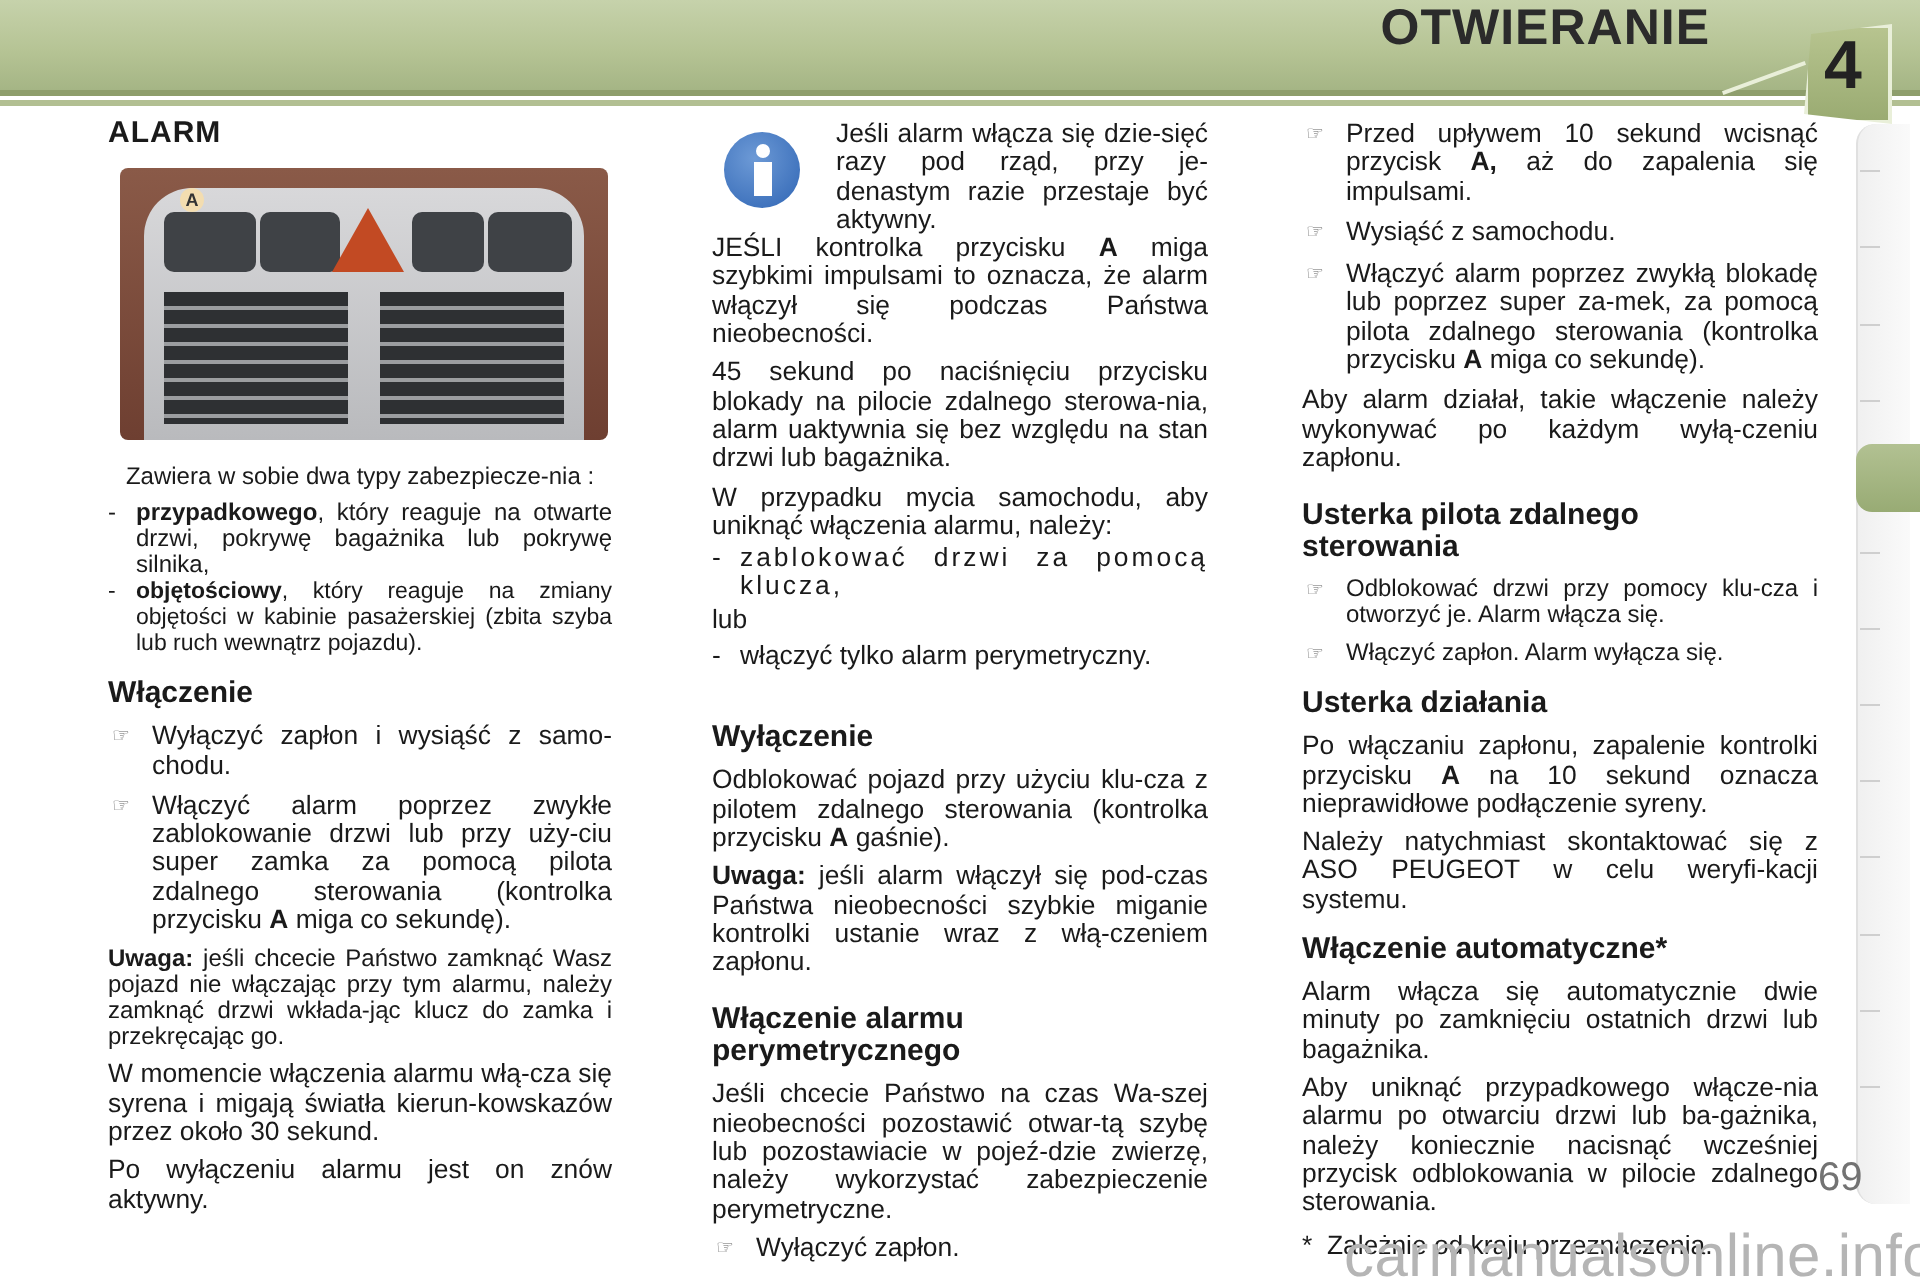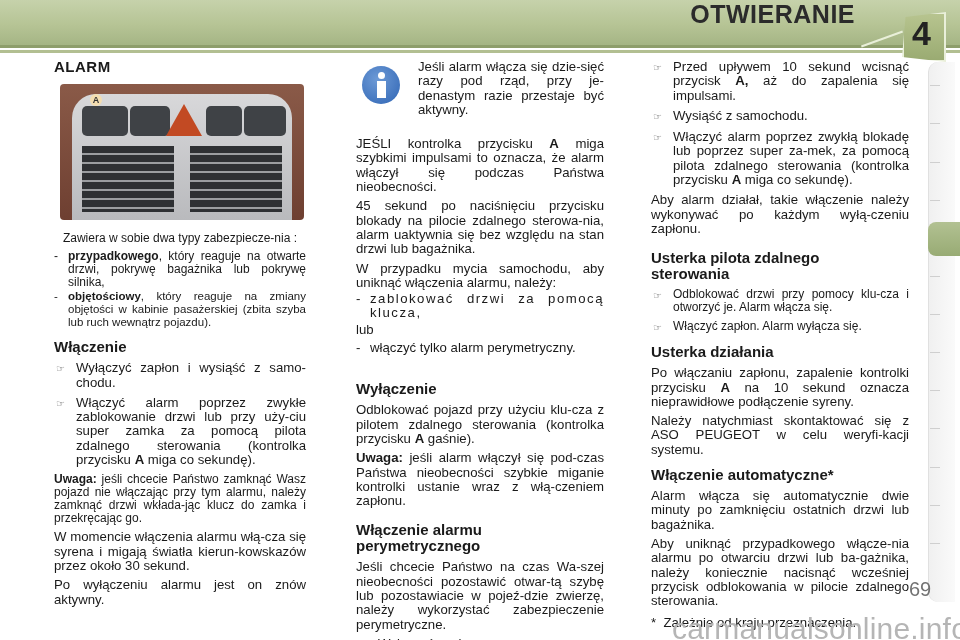--- a/index.html
+++ b/index.html
@@ -37,21 +37,21 @@
   .photo { width:244px; height:136px; margin:0 0 12px 6px; position:relative; border-radius:4px;
          background:linear-gradient(180deg,#8a5a48 0%,#6e3f31 100%); overflow:hidden; }
   .photo .panel { position:absolute; left:12px; top:10px; width:220px; height:126px; border-radius:24px 24px 0 0;
          background:linear-gradient(180deg,#d8d8da,#b9babd); }
   .photo .btn { position:absolute; top:22px; height:30px; background:#3f4246; border-radius:5px; }
   .photo .hazard { position:absolute; left:106px; top:20px; width:0; height:0;
          border-left:18px solid transparent; border-right:18px solid transparent; border-bottom:32px solid #c24a23; }
   .photo .vent { position:absolute; top:62px; width:92px; height:66px; background:repeating-linear-gradient(180deg,#2e3033 0 7px,#9b9da0 7px 9px); }
   .photo .tag { position:absolute; left:30px; top:10px; font-size:9px; font-weight:bold; color:#333; background:#f3ddb0; border-radius:50%; width:12px; height:12px; text-align:center; line-height:12px; }
 
-  .info-row { display:flex; margin-bottom:20px; }
+  .info-row { display:flex; margin-bottom:0; }
   .info-icon { width:38px; height:38px; border-radius:50%; background:radial-gradient(circle at 40% 35%,#6d9ad6,#2f65b4);
          flex:none; margin:6px 18px 0 6px; position:relative; }
   .info-icon .dot { position:absolute; left:16px; top:6px; width:7px; height:7px; border-radius:50%; background:#fff; }
   .info-icon .bar { position:absolute; left:15px; top:15px; width:9px; height:17px; background:#fff; }
 
   .side-tabs { position:absolute; left:928px; top:62px; width:26px; height:540px; border-radius:10px 0 0 10px;
          background:linear-gradient(90deg,#f0f0f0,#fafafa); border-left:1px solid #e0e0e0; }
   .side-tick { position:absolute; left:930px; width:10px; height:1px; background:#cfcfcf; }
   .side-active { position:absolute; left:928px; top:222px; width:32px; height:34px; border-radius:8px 0 0 8px;
          background:linear-gradient(180deg,#b2c192,#98ab74); }

